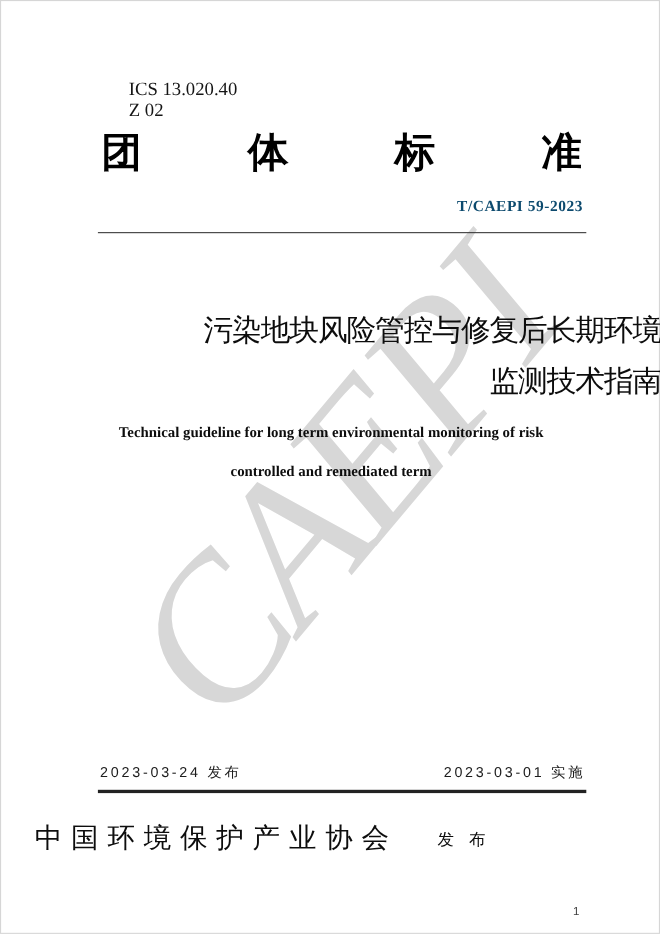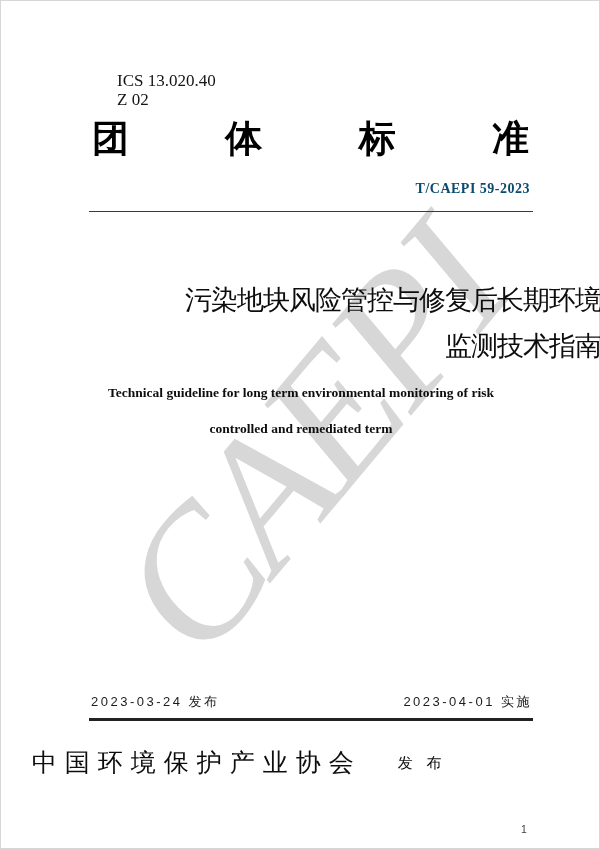--- a/index.html
+++ b/index.html
@@ -186,21 +186,21 @@
       <div>监测技术指南</div>
     </div>
 
     <div class="title-en">
       <div>Technical guideline for long term environmental monitoring of risk</div>
       <div>controlled and remediated term</div>
     </div>
 
     <div class="dates-row">
       <span class="issue-date">2023-03-24 发布</span>
-      <span class="impl-date">2023-04-01 实施</span>
+      <span class="impl-date">2023-03-01 实施</span>
     </div>
 
     <div class="divider-bottom"></div>
 
     <div class="publisher-row">
       <span class="publisher-name">中国环境保护产业协会</span>
       <span class="publish-label">发 布</span>
     </div>
 
     <div class="page-number">1</div>

